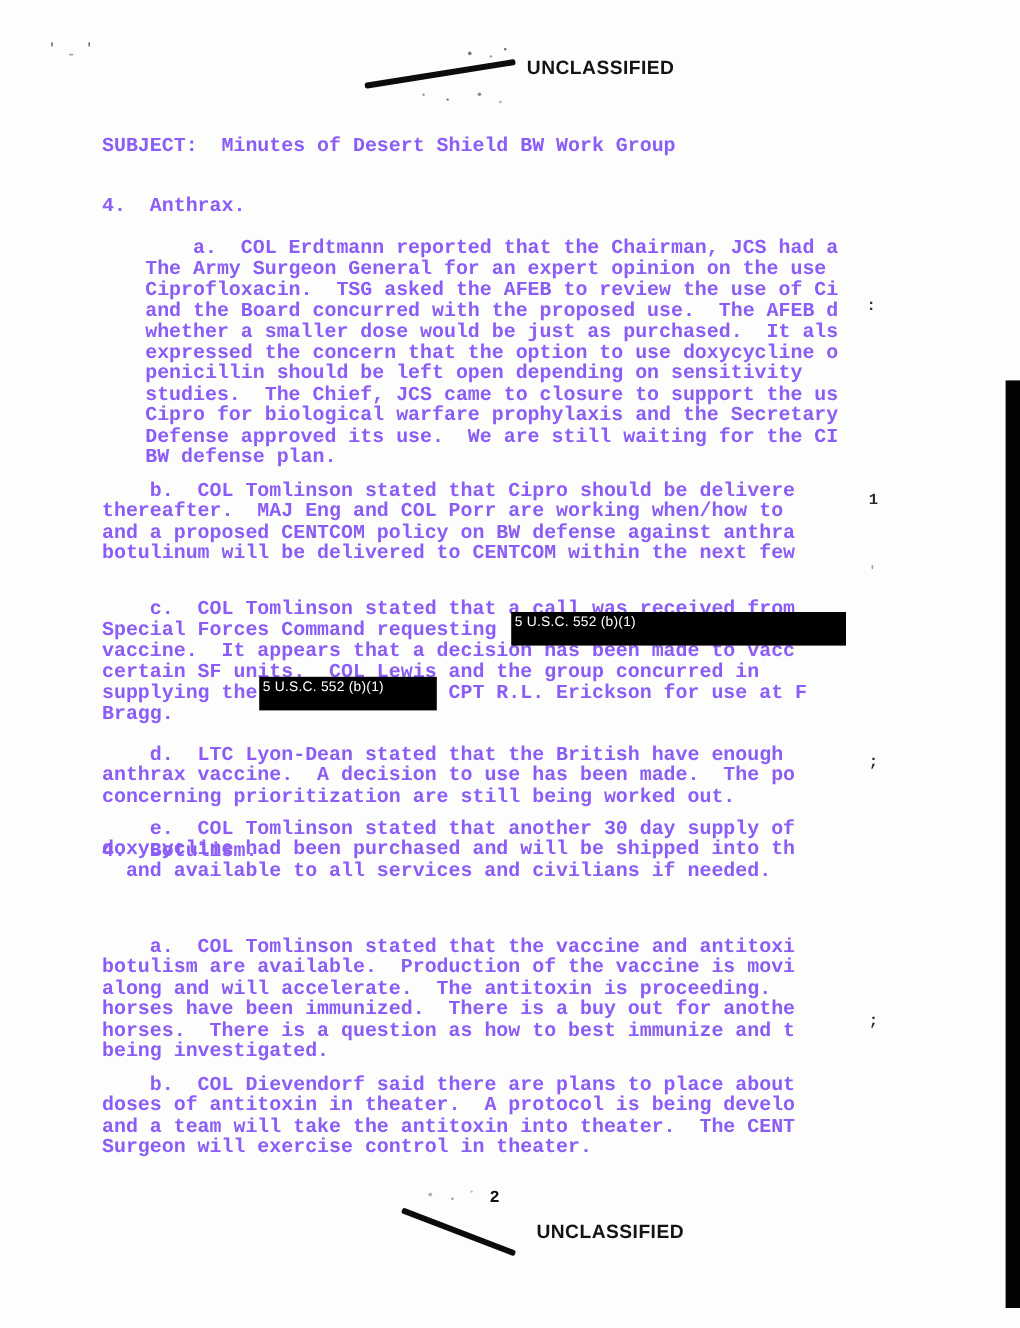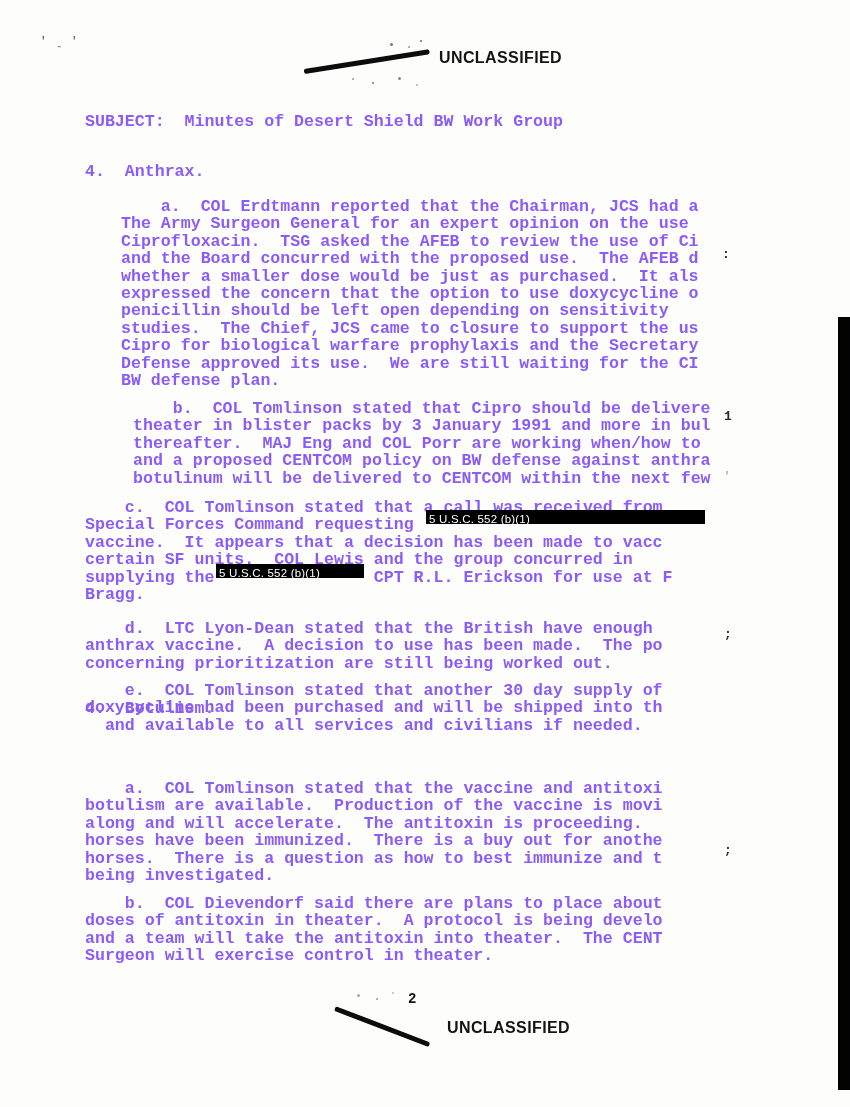--- a/index.html
+++ b/index.html
@@ -14,21 +14,21 @@
   .tline{white-space:pre;height:17.4px;}
   
   .unclass{position:absolute;font-family:"Liberation Sans",sans-serif;font-weight:700;
            font-size:16px;letter-spacing:.4px;color:#141414;}
   .strike{position:absolute;background:#0c0c0c;border-radius:2px;}
   .strike-top{left:304px;top:69px;width:127px;height:4.5px;
               transform:rotate(-9deg);transform-origin:left center;}
   .strike-bottom{left:335px;top:1006px;width:101px;height:5px;
               transform:rotate(21deg);transform-origin:left center;}
   
-  .redact{position:absolute;background:#000;height:14px;z-index:3;}
+  .redact{position:absolute;background:#000;height:28px;z-index:3;}
   .redact-label{display:block;font-family:"Liberation Sans",sans-serif;font-weight:400;
                 font-size:11.5px;line-height:11.5px;color:#ffffff;padding:4px 0 0 3px;
                 letter-spacing:.2px;white-space:nowrap;}
   
   .mark{position:absolute;font-family:"Liberation Mono",monospace;font-weight:700;
         font-size:13px;line-height:13px;color:#2a2a2a;}
   .mark.faint{color:#999;font-size:10px;}
   .tlmark{position:absolute;font-family:"Liberation Mono",monospace;font-weight:700;
           font-size:11px;line-height:11px;color:#666;}
   .speck{position:absolute;background:#777;border-radius:50%;}
@@ -64,23 +64,22 @@
       <div class="tline">Ciprofloxacin.  TSG asked the AFEB to review the use of Ci</div>
       <div class="tline">and the Board concurred with the proposed use.  The AFEB d</div>
       <div class="tline">whether a smaller dose would be just as purchased.  It als</div>
       <div class="tline">expressed the concern that the option to use doxycycline o</div>
       <div class="tline">penicillin should be left open depending on sensitivity</div>
       <div class="tline">studies.  The Chief, JCS came to closure to support the us</div>
       <div class="tline">Cipro for biological warfare prophylaxis and the Secretary</div>
       <div class="tline">Defense approved its use.  We are still waiting for the CI</div>
       <div class="tline">BW defense plan.</div>
     </div>
-  <div class="para mono" style="top:400px;margin-left:48px;">
+  <div class="para mono" style="top:400px;">
       <div class="tline">    b.  COL Tomlinson stated that Cipro should be delivere</div>
-      <div class="tline">theater in blister packs by 3 January 1991 and more in bul</div>
       <div class="tline">thereafter.  MAJ Eng and COL Porr are working when/how to</div>
       <div class="tline">and a proposed CENTCOM policy on BW defense against anthra</div>
       <div class="tline">botulinum will be delivered to CENTCOM within the next few</div>
     </div>
   <div class="para mono" style="top:499px;">
       <div class="tline">    c.  COL Tomlinson stated that a call was received from</div>
       <div class="tline">Special Forces Command requesting</div>
       <div class="tline">vaccine.  It appears that a decision has been made to vacc</div>
       <div class="tline">certain SF units.  COL Lewis and the group concurred in</div>
       <div class="tline">supplying the                CPT R.L. Erickson for use at F</div>

